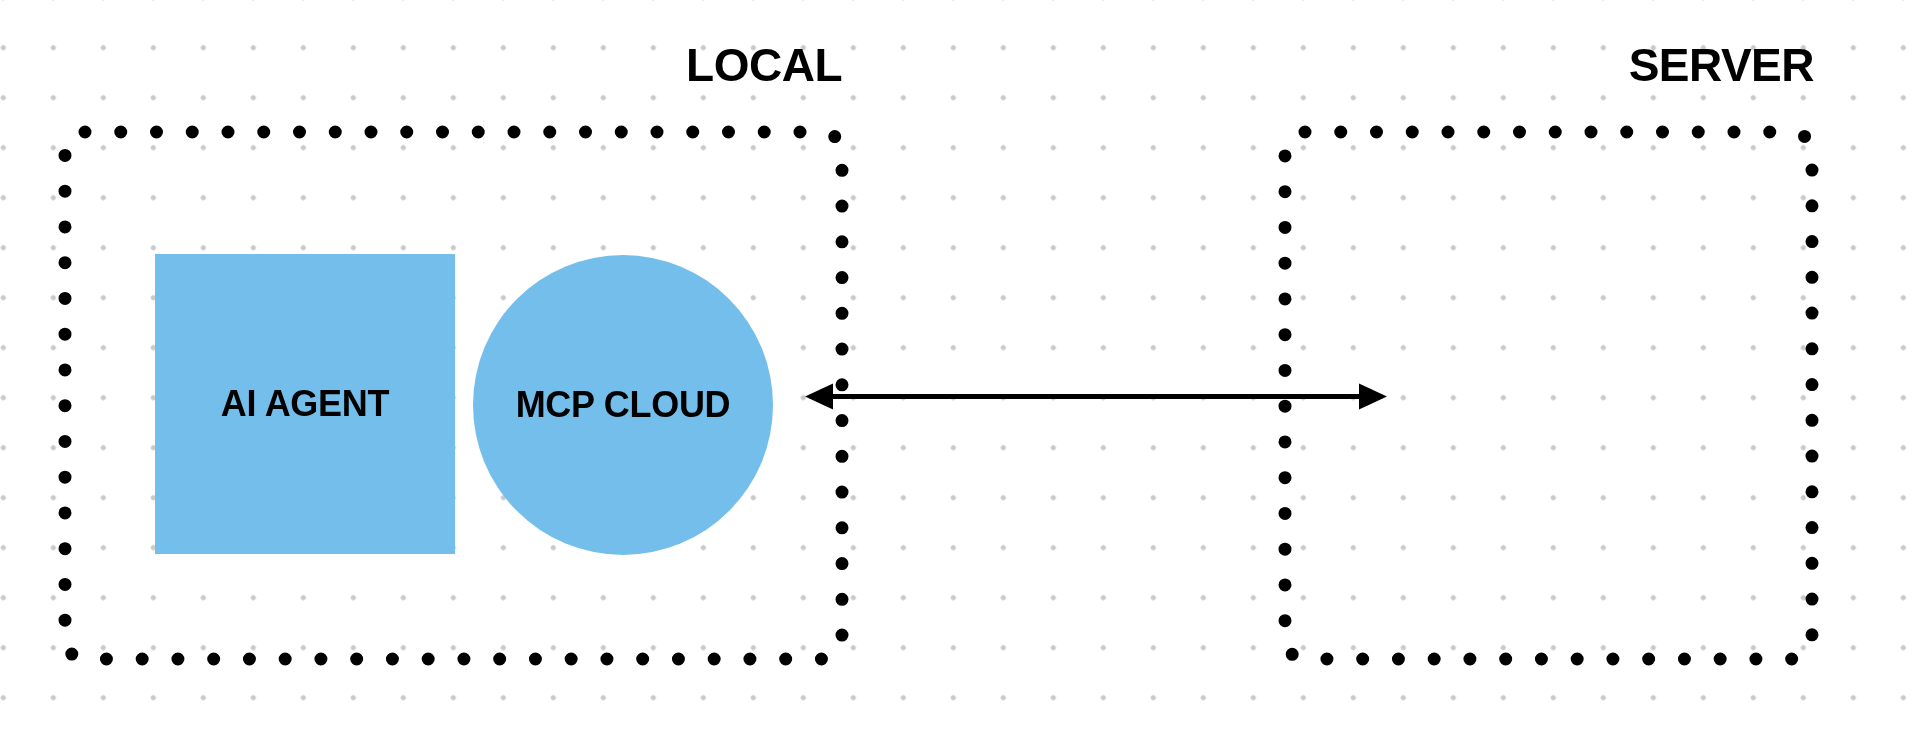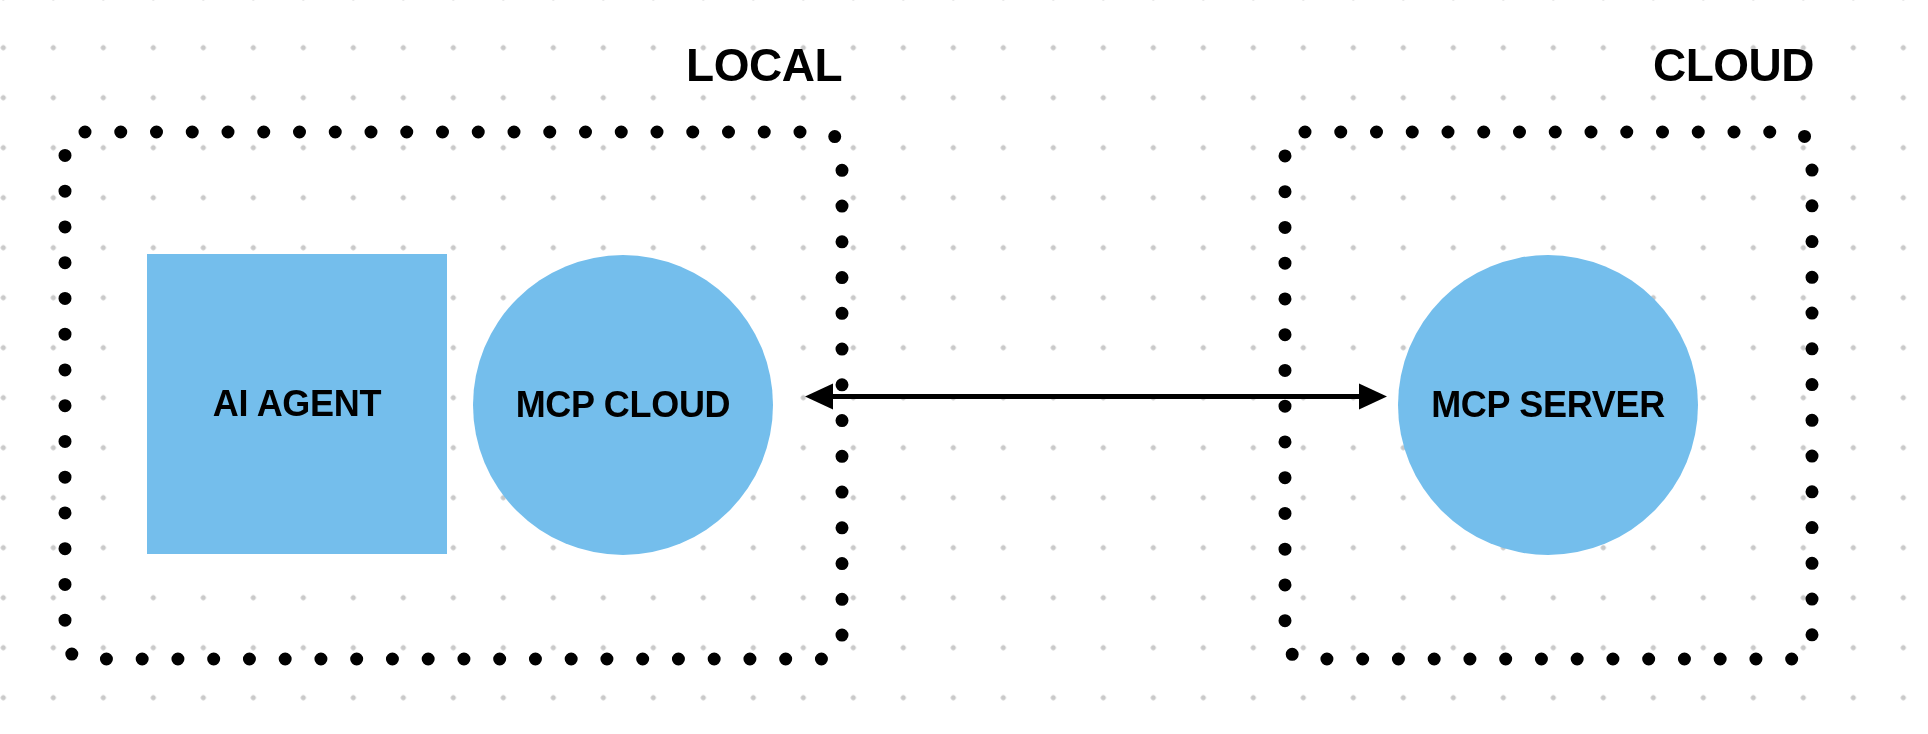--- a/index.html
+++ b/index.html
@@ -54,21 +54,21 @@
   .group-label.local { top: 42px; right: 1086px; }
   .group-label.cloud { top: 42px; right: 114px; }
   .node {
     position: absolute;
     background: var(--node-fill);
     display: flex;
     align-items: center;
     justify-content: center;
   }
   .node.square {
-    left: 147px; top: 254px;
+    left: 155px; top: 254px;
     width: 300px; height: 300px;
   }
   .node.circle { border-radius: 50%; }
   .node.client {
     left: 473px; top: 255px;
     width: 300px; height: 300px;
   }
   .node.server {
     left: 1398px; top: 255px;
     width: 300px; height: 300px;
@@ -91,27 +91,24 @@
     <rect class="dotted-box" x="1285" y="132" width="527" height="527" rx="20"></rect>
     <g>
       <line class="arrow-line" x1="828" y1="396.5" x2="1364" y2="396.5"></line>
       <polygon class="arrow-head" points="805,396.5 833,383.5 833,409.5"></polygon>
       <polygon class="arrow-head" points="1387,396.5 1359,383.5 1359,409.5"></polygon>
     </g>
   </svg>
 
   <div class="group-label local">LOCAL</div>
 
-  <div class="group-label cloud">CLOUD</div>
+  <div class="group-label cloud">SERVER</div>
 
   <div class="node square">
     <span class="node-label">AI AGENT</span>
   </div>
 
   <div class="node circle client">
     <span class="node-label">MCP CLOUD</span>
   </div>
 
-  <div class="node circle server">
-    <span class="node-label">MCP SERVER</span>
-  </div>
 
 </div>
 
 </body></html>

